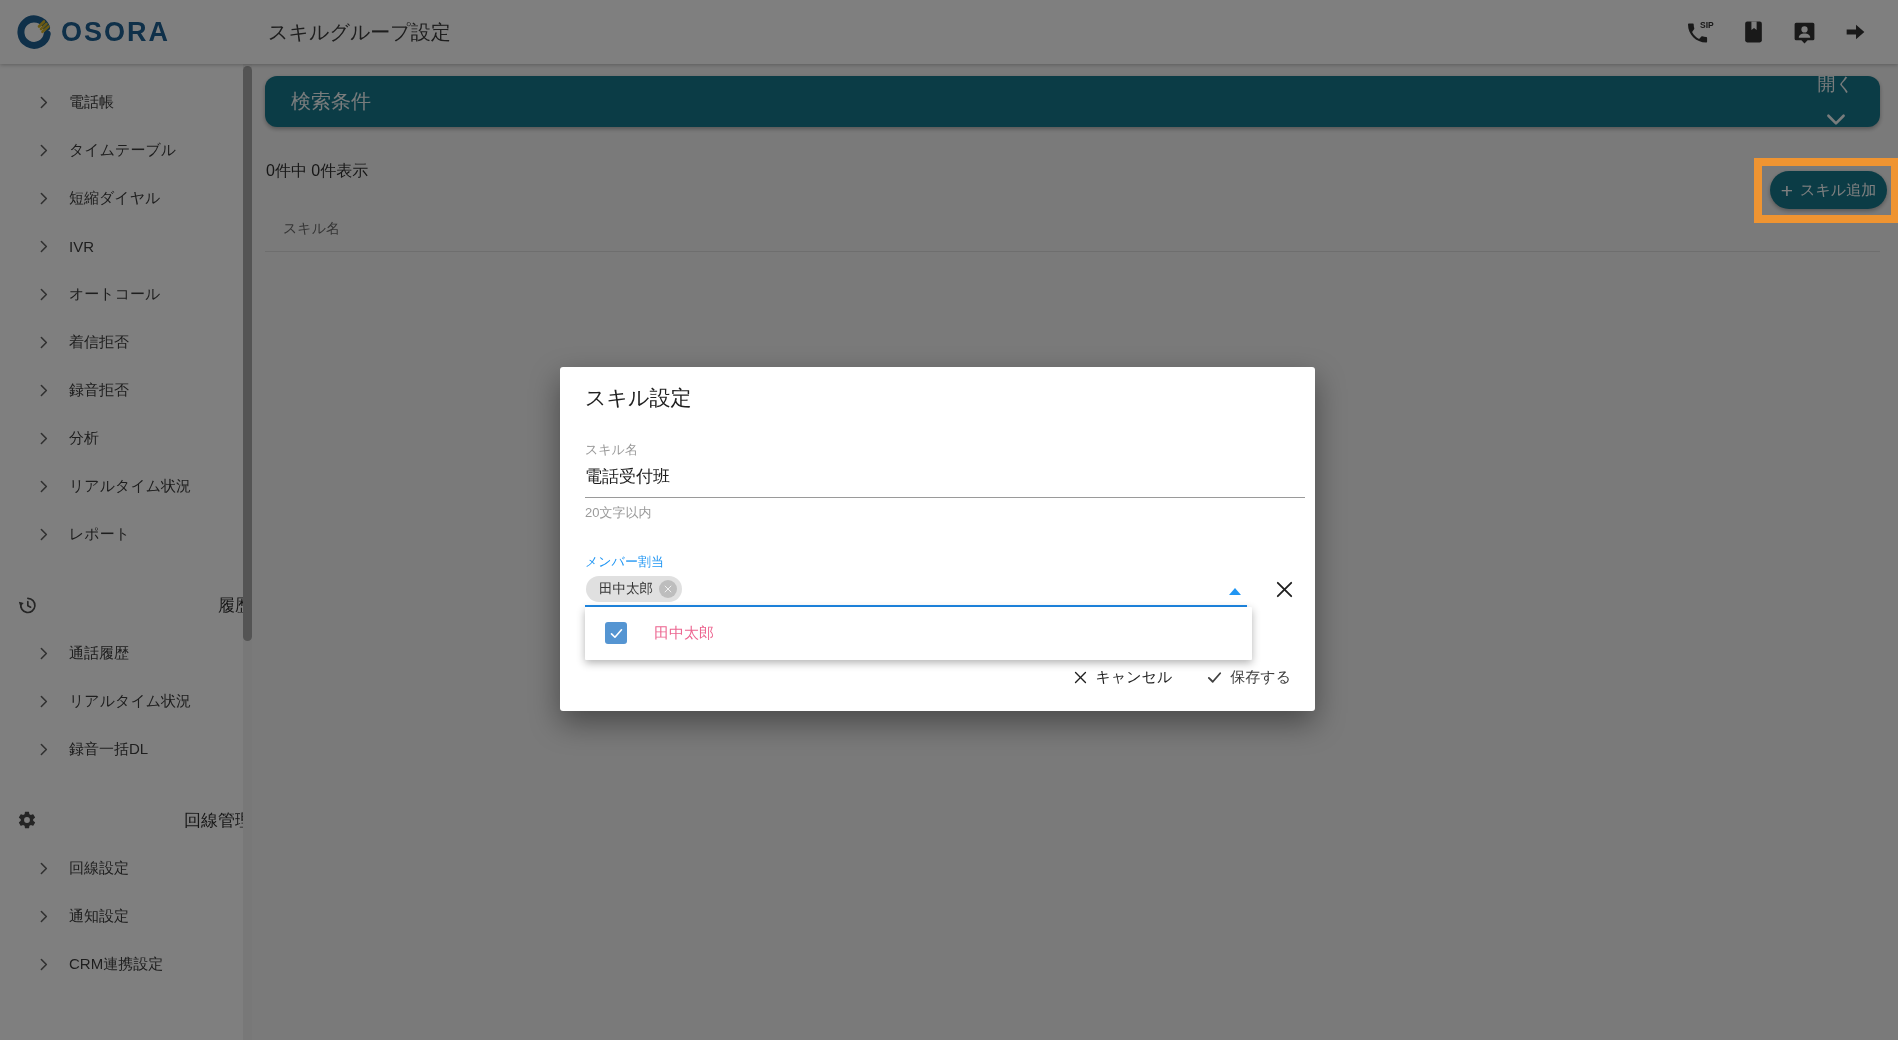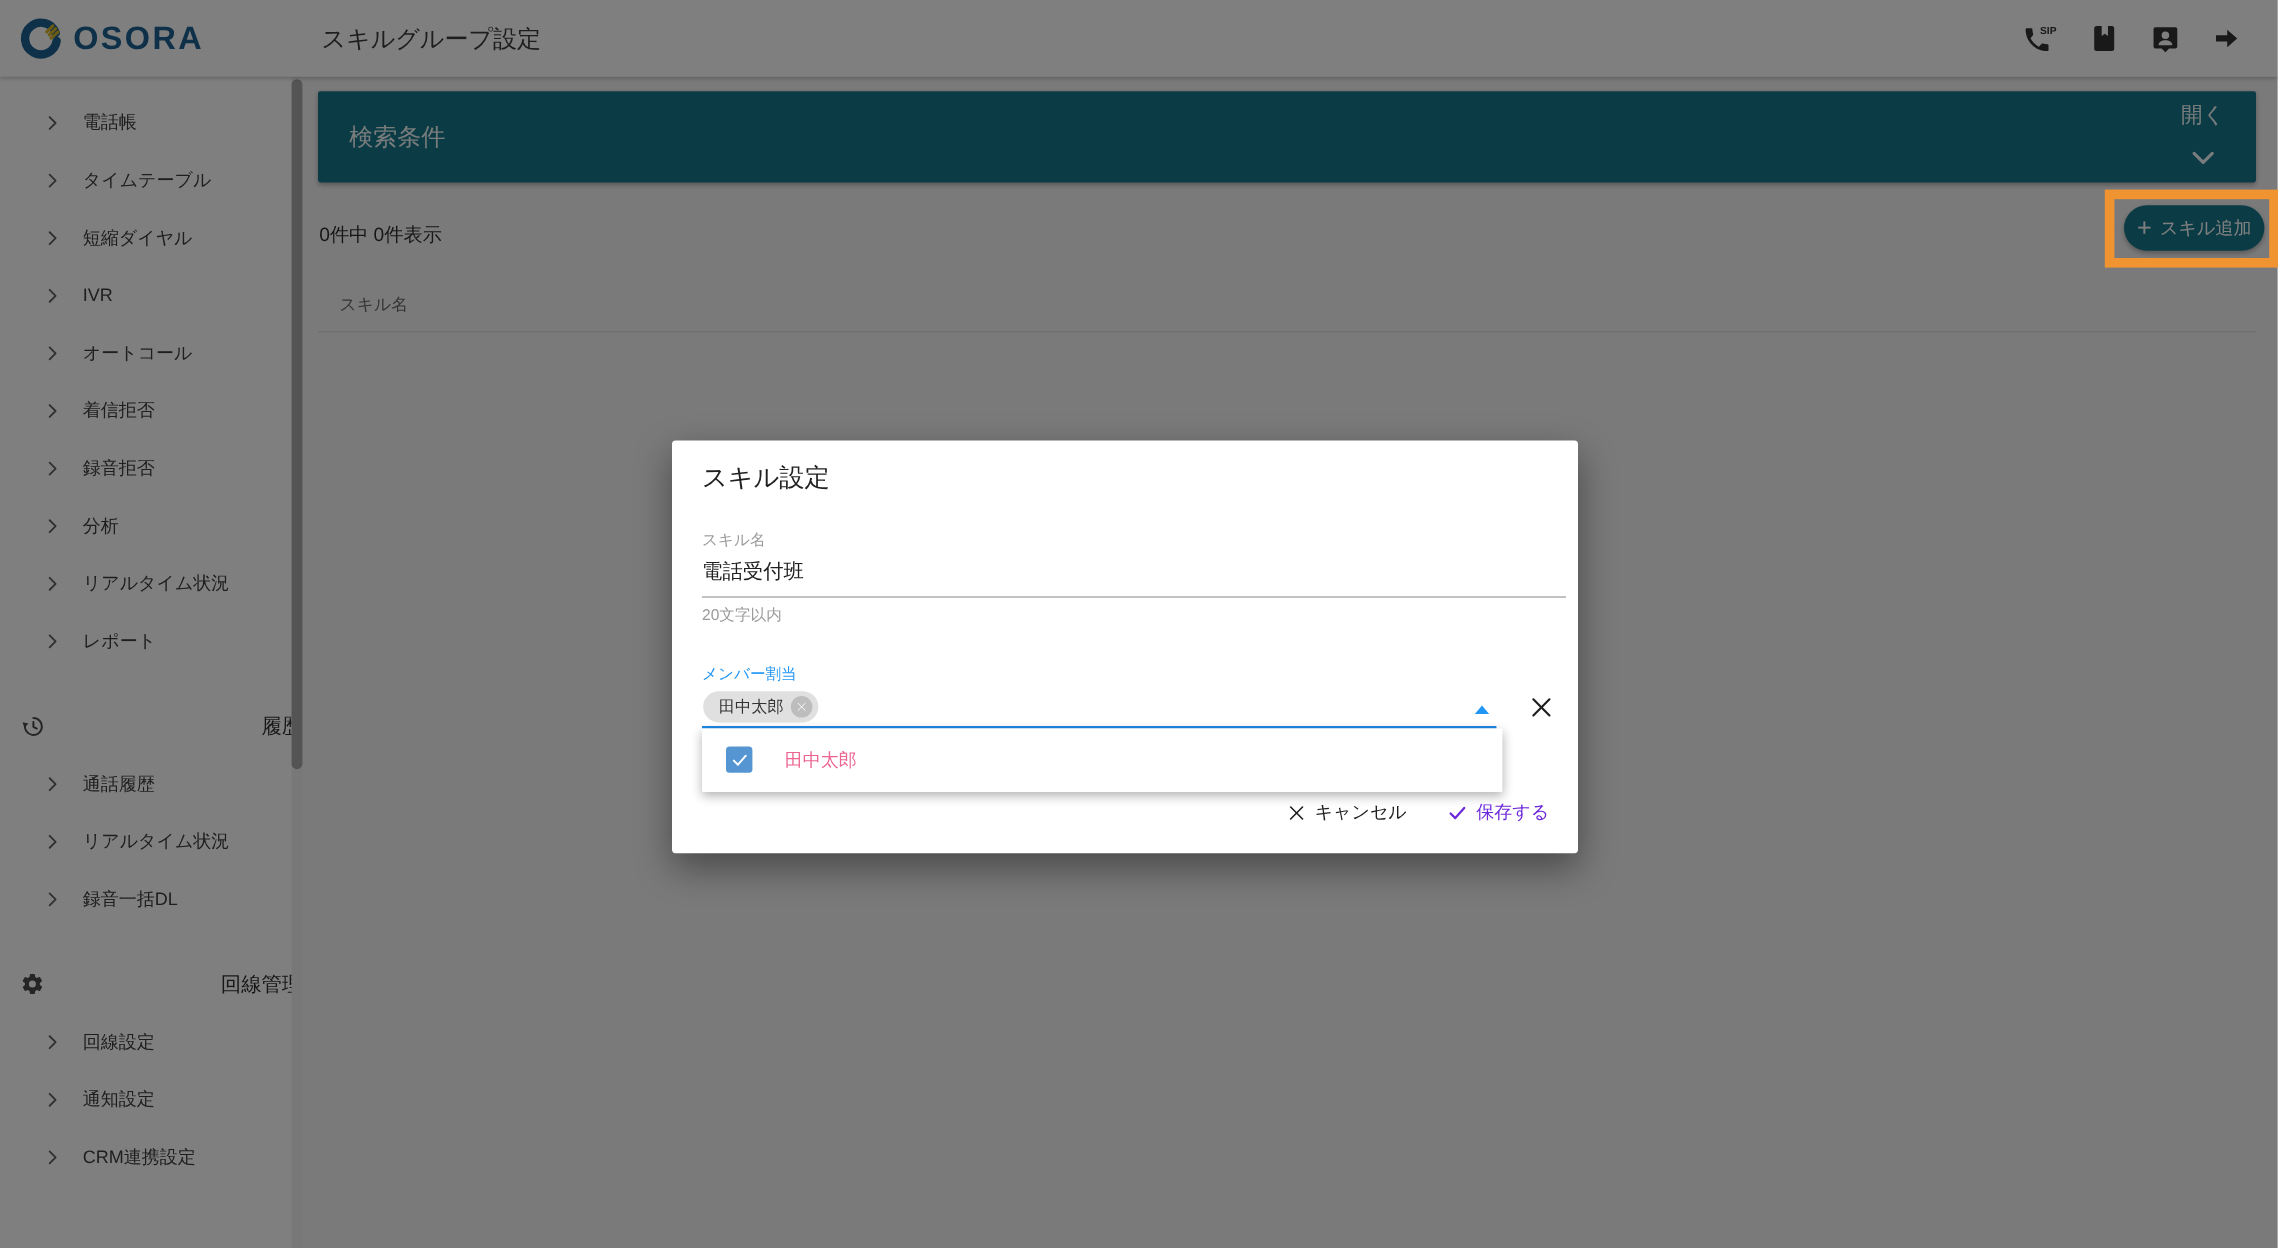--- a/index.html
+++ b/index.html
@@ -23,21 +23,21 @@
   .section-header { height:48px; display:flex; align-items:center; gap:17px; padding-left:17px;
     font-size:17px; color:#2f2f2f; }
   .section-header.gap { margin-top:23px;justify-content:space-between; }
   .side-item { height:48px; display:flex; align-items:center; gap:17px; padding-left:19px;
     font-size:15px; color:#3d3d3d; cursor:pointer;margin-left:16px; }
   .sicon { width:20px; height:20px; color:#4a4a4a; flex:0 0 auto; }
   .chev { width:17px; height:17px; color:#616161; flex:0 0 auto; }
 
   
   .main { position:absolute; top:64px; left:252px; right:0; bottom:0; background:#f5f5f5; }
-  .search-bar { margin:12px 18px 0 13px; height:76px; background:#17798d; border-radius:2px;
+  .search-bar { margin:12px 18px 0 13px; height:51px; background:#17798d; border-radius:12px;
     display:flex; align-items:center; justify-content:space-between; padding:12px 26px;
     box-shadow:0 2px 4px rgba(0,0,0,.3); cursor:pointer; }
   .search-title { color:rgba(255,255,255,.95); font-size:20px; }
   .open-toggle { display:flex; align-items:center; gap:10px; color:rgba(255,255,255,.95); font-size:18px;flex-direction:column; }
   .count-text { margin:34px 0 0 14px; font-size:16px; color:#2f2f2f; }
   .table-head { margin:38px 18px 0 13px; padding:0 0 13px 18px; font-size:14px; color:#6b6b6b;
     border-bottom:1px solid #dcdcdc; }
 
   .add-btn { position:absolute; left:1770px; top:171px; width:117px; height:38px; border:none;
     border-radius:19px; background:#17798d; color:#fff; font-size:15px;
@@ -79,21 +79,21 @@
   .option-row { position:relative; height:53px; display:flex; align-items:center; cursor:pointer; }
   .checkbox { position:absolute; left:20px; top:15px; width:22px; height:22px; background:#5595d2;
     border-radius:3px; display:flex; align-items:center; justify-content:center; }
   .checkbox svg { width:15px; height:15px; color:#fff; }
   .option-label { position:absolute; left:69px; font-size:15px; color:#ec6590; }
 
   .modal-footer { position:absolute; right:24px; top:301px; display:flex; align-items:center; gap:34px; }
   .dlg-btn { display:flex; align-items:center; gap:7px; background:none; border:none;
     font-size:15px; cursor:pointer; font-family:inherit; }
   .dlg-btn.cancel { color:#1f1f1f; }
-  .dlg-btn.save { color:#6d28d9; }
+  .dlg-btn.save { color:#404040; }
   .dlg-btn svg { width:17px; height:17px; }
 </style>
 </head>
 <body>
 
 <svg width="0" height="0" style="position:absolute">
   <defs>
     <symbol id="i-chevron-right" viewBox="0 0 24 24">
         <polyline points="9 5 16 12 9 19" fill="none" stroke="currentColor" stroke-width="2.2" stroke-linecap="round" stroke-linejoin="round"></polyline>
       </symbol>

